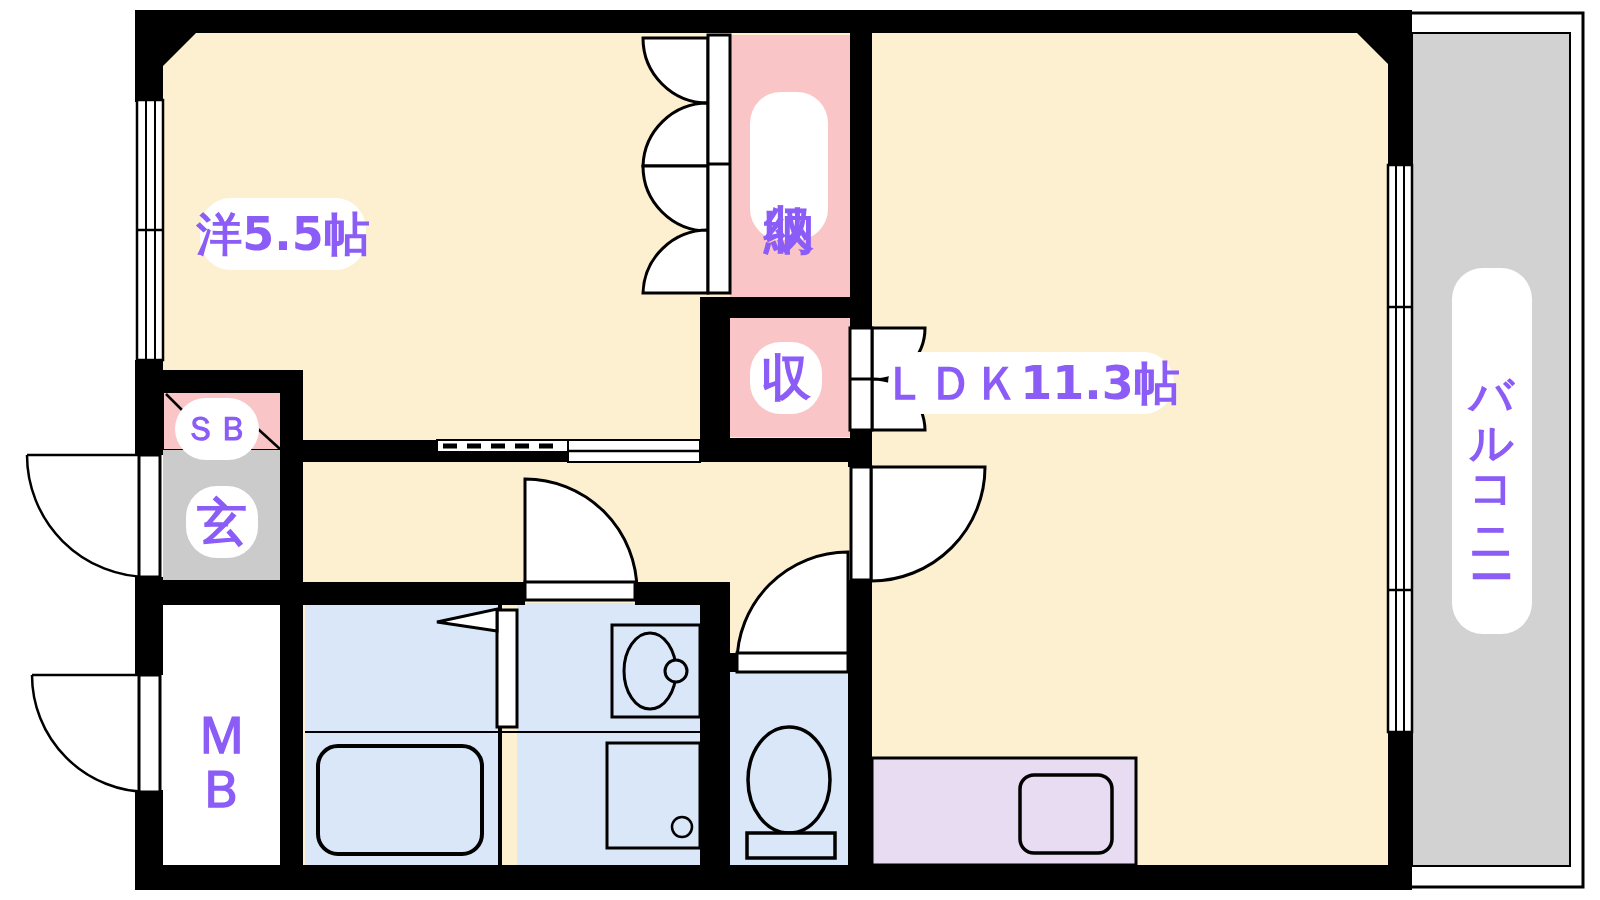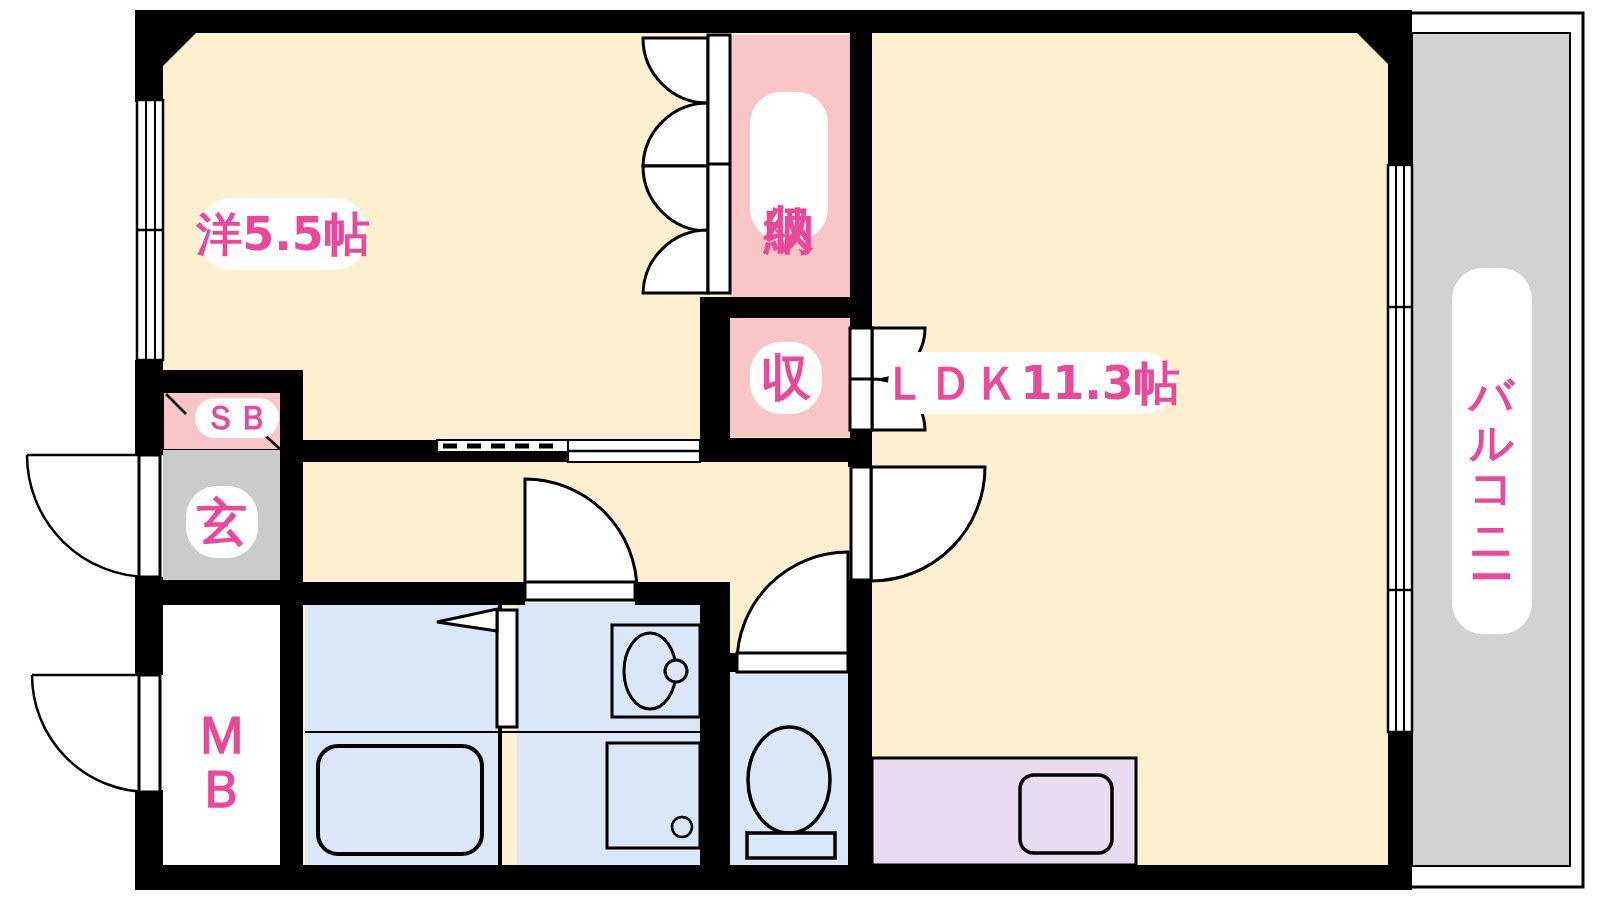--- a/index.html
+++ b/index.html
@@ -1,19 +1,19 @@
 <!DOCTYPE html>
 <html><head>
 <meta charset="utf-8">
 <style>
   html,body{margin:0;padding:0;background:#ffffff;}
   #plan{position:relative;width:1600px;height:900px;background:#ffffff;overflow:hidden;
         font-family:"DejaVu Sans","Liberation Sans",sans-serif;}
   #plan svg{position:absolute;left:0;top:0;}
-  .lbl{position:absolute;background:#ffffff;color:#ec4899;display:flex;align-items:center;
+  .lbl{position:absolute;background:#ffffff;color:#8b5cf6;display:flex;align-items:center;
        justify-content:center;font-weight:600;line-height:1.05;white-space:nowrap;border-radius:31px;}
   .vert{writing-mode:vertical-rl;text-orientation:upright;letter-spacing:2px;}
   .nobg{background:transparent;}
 </style>
 </head>
 <body>
 
 <div id="plan">
 <svg width="1600" height="900" viewBox="0 0 1600 900">
 
@@ -153,17 +153,17 @@
   </g>
 
   <line x1="166" y1="394" x2="186" y2="414" stroke="#000" stroke-width="2.5"></line>
   <line x1="258" y1="429" x2="280" y2="449" stroke="#000" stroke-width="2.5"></line>
 </svg>
 
   <div class="lbl" style="left:200px;top:198px;width:166px;height:72px;font-size:46px;">洋5.5帖</div>
   <div class="lbl" style="left:888px;top:352px;width:286px;height:62px;font-size:46px;">ＬＤＫ11.3帖</div>
   <div class="lbl vert" style="left:750px;top:92px;width:78px;height:148px;font-size:50px;">収納</div>
   <div class="lbl" style="left:750px;top:342px;width:72px;height:72px;font-size:50px;">収</div>
-  <div class="lbl" style="left:175px;top:398px;width:84px;height:40px;font-size:33px;margin-left:20px;">ＳＢ</div>
+  <div class="lbl" style="left:175px;top:398px;width:84px;height:62px;font-size:33px;">ＳＢ</div>
   <div class="lbl" style="left:186px;top:486px;width:72px;height:72px;font-size:50px;">玄</div>
   <div class="lbl vert nobg" style="left:172px;top:628px;width:100px;height:212px;font-size:52px;">ＭＢ</div>
   <div class="lbl vert" style="left:1452px;top:268px;width:80px;height:366px;font-size:44px;">バルコニー</div>
 </div>
 
 </body></html>

